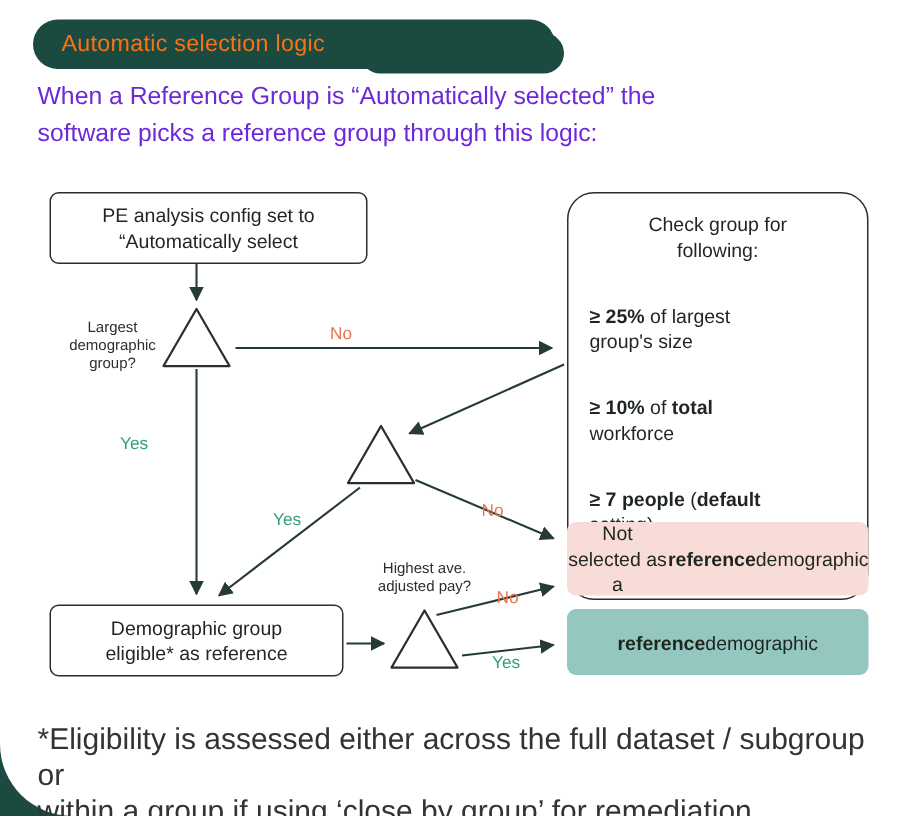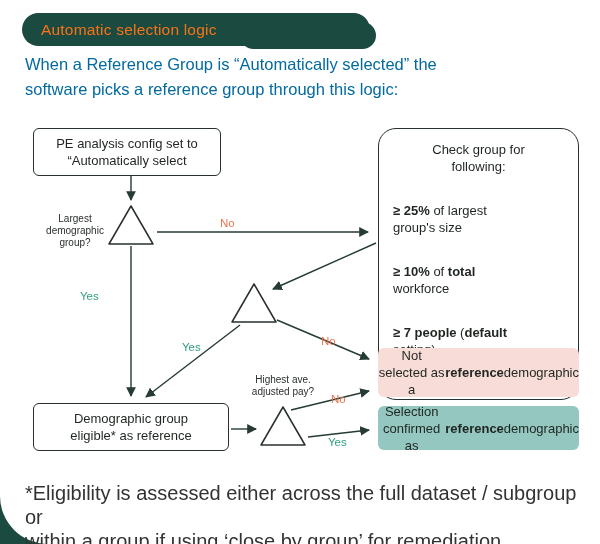--- a/index.html
+++ b/index.html
@@ -5,26 +5,26 @@
   html,body{margin:0;padding:0;background:#fff;font-family:"Liberation Sans","DejaVu Sans",sans-serif;}
   .stage{position:relative;width:600px;height:544px;overflow:hidden;background:#ffffff;}
   .corner-accent{position:absolute;left:0;bottom:0;width:96px;height:96px;background:#1B4A41;z-index:0;}
   .card{position:absolute;inset:0;background:#ffffff;border-bottom-left-radius:48px;z-index:1;}
 
   .title-pill-shadow{position:absolute;left:240px;top:22px;width:136px;height:27px;background:#1B4A41;border-radius:14px;}
   .title-pill{position:absolute;left:22px;top:13px;width:348px;height:33px;background:#1B4A41;border-radius:17px;
     display:flex;align-items:center;padding-left:19px;box-sizing:border-box;}
   .title-pill span{color:#f97316;font-size:15.5px;letter-spacing:.2px;}
 
-  .intro{position:absolute;left:25px;top:52px;width:560px;font-size:16.5px;line-height:25px;color:#0369a1;white-space:pre-line;}
+  .intro{position:absolute;left:25px;top:52px;width:560px;font-size:16.5px;line-height:25px;color:#6d28d9;white-space:pre-line;}
 
   .node{position:absolute;box-sizing:border-box;display:flex;align-items:center;justify-content:center;
     text-align:center;font-size:13px;line-height:17px;color:#1f2520;white-space:pre-line;}
   .outlined{background:#fff;border:1.5px solid #27302C;border-radius:6px;}
-  .config-box{left:33px;top:128px;width:188px;height:48px;text-align:center;}
+  .config-box{left:33px;top:128px;width:212px;height:48px;text-align:center;}
   .eligible-box{left:33px;top:403px;width:196px;height:48px;}
   .check-box{position:absolute;left:378px;top:128px;width:201px;height:272px;background:#fff;border:1.5px solid #27302C;
     border-radius:18px;box-sizing:border-box;padding:12px 14px 0 14px;color:#1f2520;}
   .check-title{text-align:center;font-size:13px;line-height:17px;white-space:pre-line;}
   .check-bullet{margin-top:27px;font-size:13px;line-height:17px;white-space:pre-line;text-align:left;}
   .pink-box{left:378px;top:348px;width:201px;height:49px;background:#F8DCD7;border-radius:6px;}
   .teal-box{left:378px;top:406px;width:201px;height:44px;background:#93C7C0;border-radius:6px;}
 
   .decision-label{position:absolute;font-size:10px;line-height:12px;color:#2a2f2b;text-align:center;white-space:pre-line;}
   .lbl-largest{left:36px;top:213px;width:78px;}
@@ -96,22 +96,21 @@
       <div class="check-bullet"><b>≥ 10%</b><span> of </span><b>total</b><span>
 workforce</span></div>
       <div class="check-bullet"><b>≥ 7 people</b><span> (</span><b>default</b><span>
 setting)</span></div>
     </div>
 
     <div class="node outlined eligible-box">Demographic group
 eligible* as reference</div>
     <div class="node pink-box"><span>Not selected as a
 </span><b>reference</b><span> demographic</span></div>
-    <div class="node teal-box"><span>Selection confirmed as
-</span><b>reference</b><span> demographic</span></div>
+    <div class="node teal-box"><b>reference</b><span> demographic</span></div>
 
     <div class="decision-label lbl-largest">Largest
 demographic
 group?</div>
     <div class="decision-label lbl-pay">Highest ave.
 adjusted pay?</div>
 
     <div class="branch no b-no1">No</div>
     <div class="branch yes b-yes1">Yes</div>
     <div class="branch yes b-yes2">Yes</div>

